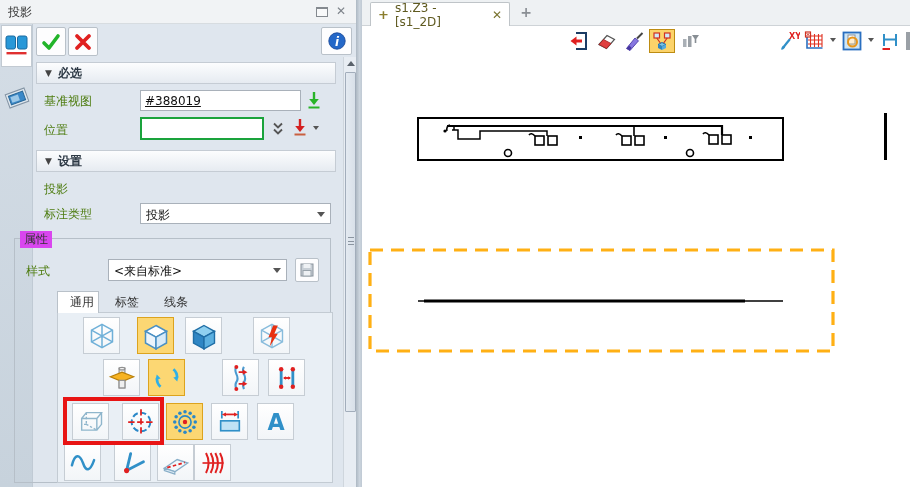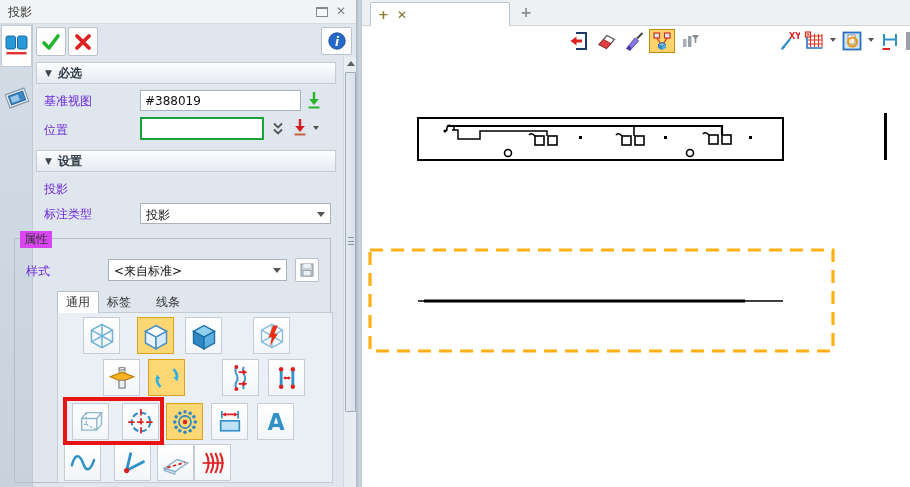--- a/index.html
+++ b/index.html
@@ -17,30 +17,30 @@
   .leftstrip { left:0; top:24px; width:33px; height:463px; background:linear-gradient(180deg,#d4dde6,#c7d2dc); border-right:1px solid #c0cad4; }
   .sidetab { position:absolute; left:1px; top:1px; width:31px; height:42px; background:#fff; border:1px solid #c2cad2; display:flex; align-items:center; justify-content:center; }
   .sheetic { position:absolute; left:3px; top:58px; width:28px; height:32px; }
 
   .btn { background:#fdfdfe; border:1px solid #b9c1c9; border-radius:2px; display:flex; align-items:center; justify-content:center; }
 
   .sect { background:linear-gradient(180deg,#fcfdfe,#e6ebf1); border:1px solid #c5ccd4; display:flex; align-items:center; padding-left:8px; gap:6px; font-weight:bold; color:#2c3844; }
   .sect .ar { font-size:9px; color:#444; }
 
   .inp { background:#fff; border:1px solid #a9b1ba; padding:2px 4px; font-size:12px; color:#111; font-family:inherit; }
-  .lbl { color:#6d28d9;font-family:Liberation Serif, serif; }
+  .lbl { color:#4d7c0f;font-family:Liberation Serif, serif; }
   .dd { background:#fff; border:1px solid #a9b1ba; position:absolute; }
   .dd .v { position:absolute; left:5px; top:3px; color:#111; }
   .dd .tri, .tri-s { position:absolute; width:0; height:0; border-left:4px solid transparent; border-right:4px solid transparent; border-top:5px solid #555; }
   .dd .tri { right:5px; top:8px; }
 
   .gbox { border:1px solid #b6bfc8; }
   .glabel { background:#d946ef; padding:0 4px; color:#333; }
 
-  .ptab { color:#333; }
+  .ptab { color:#333;padding-left:8px; }
   .ptab-active { background:#fff; border:1px solid #b9c1c9; border-bottom:none; text-align:center; line-height:21px; z-index:3; }
   .tabbox { background:#e9eff5; border:1px solid #c3cbd3; z-index:1; }
   .sep { background:#d2d8dd; height:1px; }
 
   .gicon { position:absolute; width:37px; height:37px; background:linear-gradient(180deg,#ffffff,#f2f5f8); border:1px solid #c6cdd4; display:flex; align-items:center; justify-content:center; z-index:2; }
   .gicon.sel { background:#fcd773; border:1px solid #dca31e; }
   .redbox { border:4px solid #e81414; background:transparent; z-index:4; }
 
   .scrolltrack { left:343px; top:57px; width:14px; height:430px; background:#e8edf3; border-left:1px solid #cfd6dd; }
   .scrollup { position:absolute; left:0; top:0; width:13px; height:13px; display:flex; align-items:center; justify-content:center; }
@@ -110,21 +110,21 @@
       <text x="11" y="16" text-anchor="middle" font-size="13" font-weight="bold" font-style="italic" fill="#fff">i</text>
     </svg>
   </div>
 
   <div class="sect abs" style="left:36px;top:62px;width:300px;height:22px;">
     <span class="ar">▼</span>
     <span>必选</span>
   </div>
 
   <span class="lbl abs" style="left:44px;top:93px;">基准视图</span>
-  <input class="inp abs" style="left: 140px; top: 90px; width: 161px; height: 21px;" value="#388019">
+  <input class="inp abs" style="left: 140px; top: 90px; width: 161px; height: 21px; text-decoration: underline;" value="#388019">
   <div class="abs" style="left:305px;top:90px;">
     <svg width="18" height="20" viewBox="0 0 18 20">
       <path d="M9,2 V10" stroke="#28b428" stroke-width="2.4"></path>
       <polygon points="4.2,9 13.8,9 9,15" fill="#28b428"></polygon>
       <path d="M3.5,17.5 H14.5" stroke="#28b428" stroke-width="2"></path>
     </svg>
   </div>
 
   <span class="lbl abs" style="left:44px;top:122px;">位置</span>
   <input class="inp abs" style="left: 140px; top: 117px; width: 124px; height: 23px; border: 2px solid rgb(26, 163, 60);" value="">
@@ -354,20 +354,21 @@
   </div>
 </div>
 
 <div id="splitter" class="abs"></div>
 
 <div id="canvas" class="abs">
 
   <div class="tabbar">
     <div class="doctab">
       <span class="plus">+</span>
+      <span class="ttl">s1.Z3 - [s1_2D]</span>
       <span class="cls">✕</span>
     </div>
     <span class="newtab">+</span>
   </div>
 
   <div class="tbicon" style="left:206px;">
     <svg width="22" height="22" viewBox="0 0 22 22">
       <path d="M8,3 H18 V19 H8" fill="none" stroke="#1c3c64" stroke-width="2"></path>
       <path d="M8,11 H14" stroke="#e02020" stroke-width="3"></path>
       <polygon points="2.5,11 8.5,6.5 8.5,15.5" fill="#e02020"></polygon>

